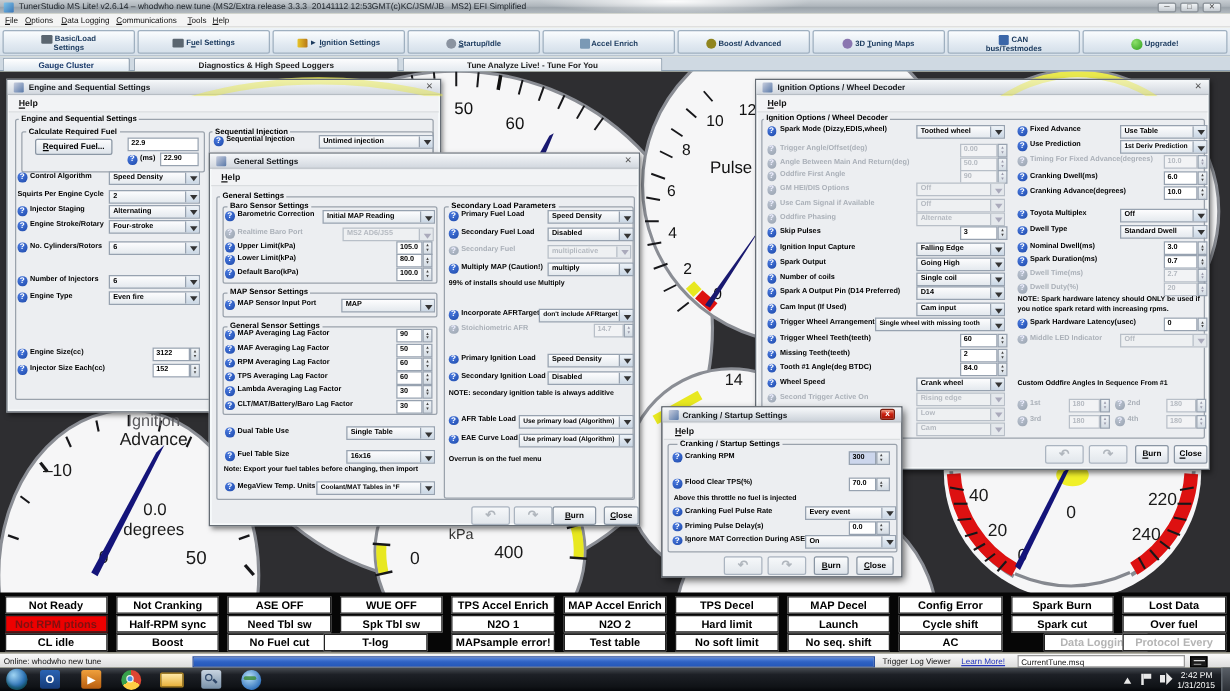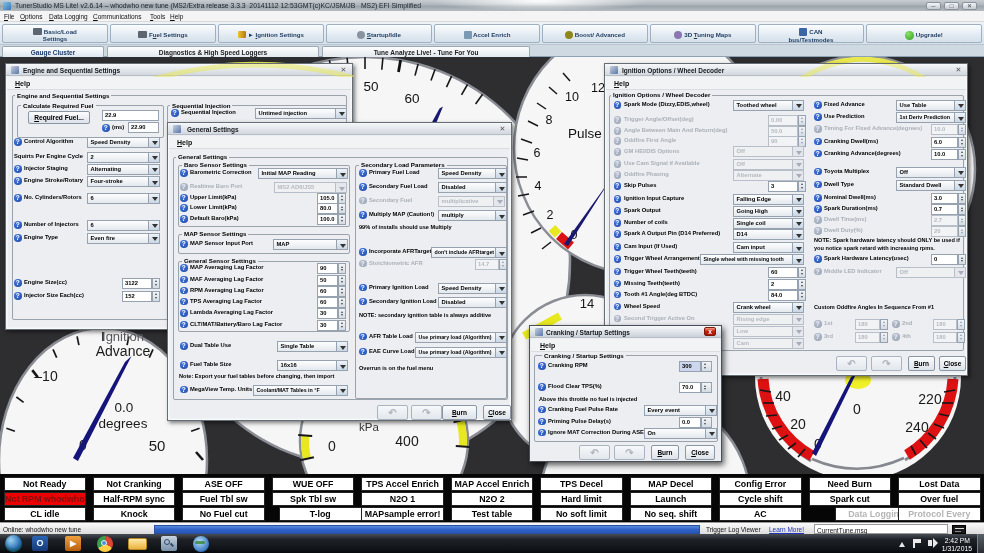--- a/index.html
+++ b/index.html
@@ -590,37 +590,37 @@
 <div class="abs" id="ind">
  <div class="cell" style="left:3.5px;top:3px;width:82.5px;">Not Ready</div>
  <div class="cell" style="left:92.9px;top:3px;width:82.5px;">Not Cranking</div>
  <div class="cell" style="left:182.4px;top:3px;width:82.5px;">ASE OFF</div>
  <div class="cell" style="left:271.8px;top:3px;width:82.5px;">WUE OFF</div>
  <div class="cell" style="left:361.3px;top:3px;width:82.5px;">TPS Accel Enrich</div>
  <div class="cell" style="left:450.7px;top:3px;width:82.5px;">MAP Accel Enrich</div>
  <div class="cell" style="left:540.2px;top:3px;width:82.5px;">TPS Decel</div>
  <div class="cell" style="left:629.6px;top:3px;width:82.5px;">MAP Decel</div>
  <div class="cell" style="left:719.1px;top:3px;width:82.5px;">Config Error</div>
- <div class="cell" style="left:808.5px;top:3px;width:82.5px;">Need Burn</div>
+ <div class="cell" style="left:808.5px;top:3px;width:82.5px;">Spark Burn</div>
  <div class="cell" style="left:898px;top:3px;width:82.5px;">Lost Data</div>
- <div class="cell red" style="left:3.5px;top:18px;width:82.5px;">Not RPM whodwho</div>
+ <div class="cell red" style="left:3.5px;top:18px;width:82.5px;">Not RPM ptions</div>
  <div class="cell" style="left:92.9px;top:18px;width:82.5px;">Half-RPM sync</div>
- <div class="cell" style="left:182.4px;top:18px;width:82.5px;">Fuel Tbl sw</div>
+ <div class="cell" style="left:182.4px;top:18px;width:82.5px;">Need Tbl sw</div>
  <div class="cell" style="left:271.8px;top:18px;width:82.5px;">Spk Tbl sw</div>
  <div class="cell" style="left:361.3px;top:18px;width:82.5px;">N2O 1</div>
  <div class="cell" style="left:450.7px;top:18px;width:82.5px;">N2O 2</div>
  <div class="cell" style="left:540.2px;top:18px;width:82.5px;">Hard limit</div>
  <div class="cell" style="left:629.6px;top:18px;width:82.5px;">Launch</div>
  <div class="cell" style="left:719.1px;top:18px;width:82.5px;">Cycle shift</div>
  <div class="cell" style="left:808.5px;top:18px;width:82.5px;">Spark cut</div>
  <div class="cell" style="left:898px;top:18px;width:82.5px;">Over fuel</div>
  <div class="cell" style="left:3.5px;top:33px;width:82.5px;">CL idle</div>
- <div class="cell" style="left:92.9px;top:33px;width:82.5px;">Knock</div>
+ <div class="cell" style="left:92.9px;top:33px;width:82.5px;">Boost</div>
  <div class="cell" style="left:182.4px;top:33px;width:82.5px;">No Fuel cut</div>
- <div class="cell" style="left:279px;top:33px;width:82.5px;">T-log</div>
+ <div class="cell" style="left:259px;top:33px;width:82.5px;">T-log</div>
  <div class="cell" style="left:361.3px;top:33px;width:82.5px;">MAPsample error!</div>
  <div class="cell" style="left:450.7px;top:33px;width:82.5px;">Test table</div>
  <div class="cell" style="left:540.2px;top:33px;width:82.5px;">No soft limit</div>
  <div class="cell" style="left:629.6px;top:33px;width:82.5px;">No seq. shift</div>
  <div class="cell" style="left:719.1px;top:33px;width:82.5px;">AC</div>
  <div class="cell gray" style="left:835px;top:33px;width:82.5px;">Data Logging</div>
  <div class="cell gray" style="left:898px;top:33px;width:82.5px;">Protocol Every</div>
 </div>
 
 <div class="abs" id="status">

